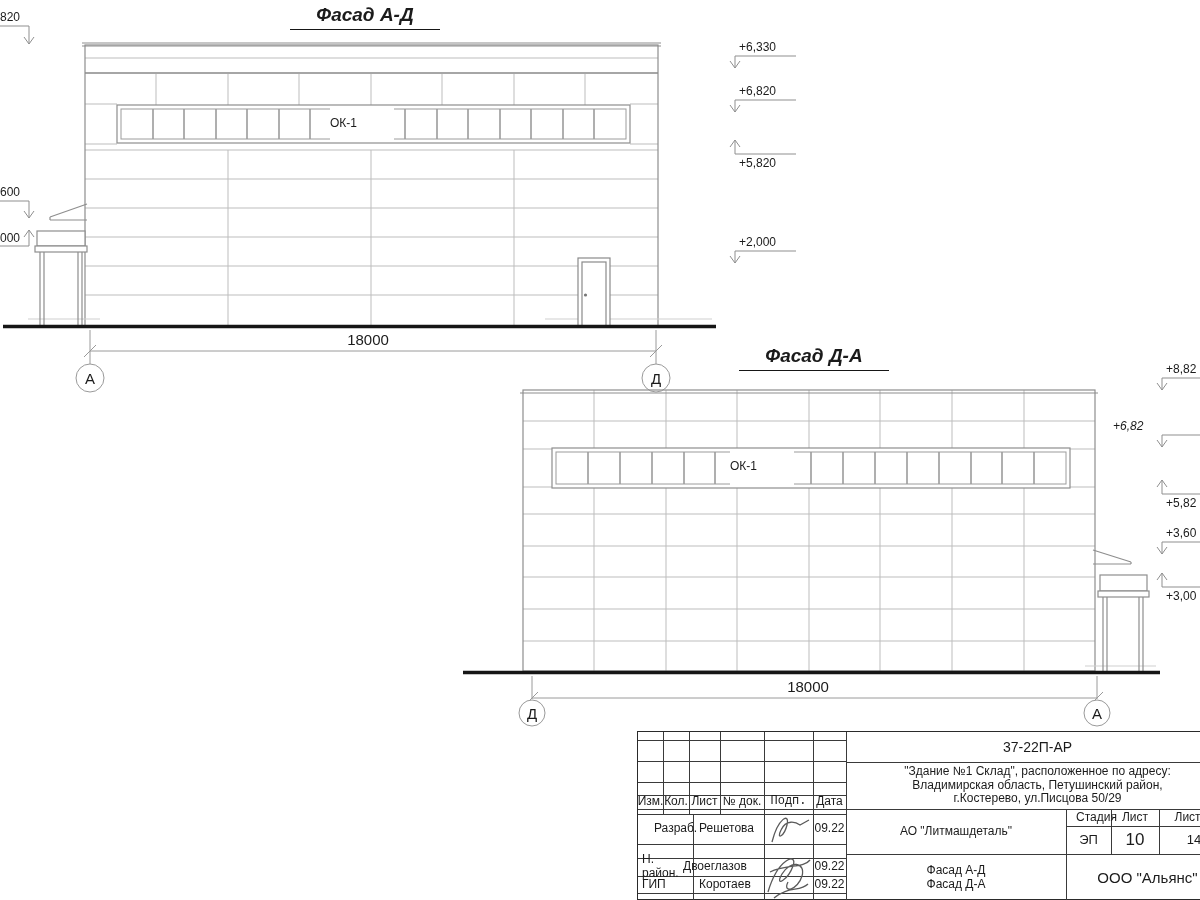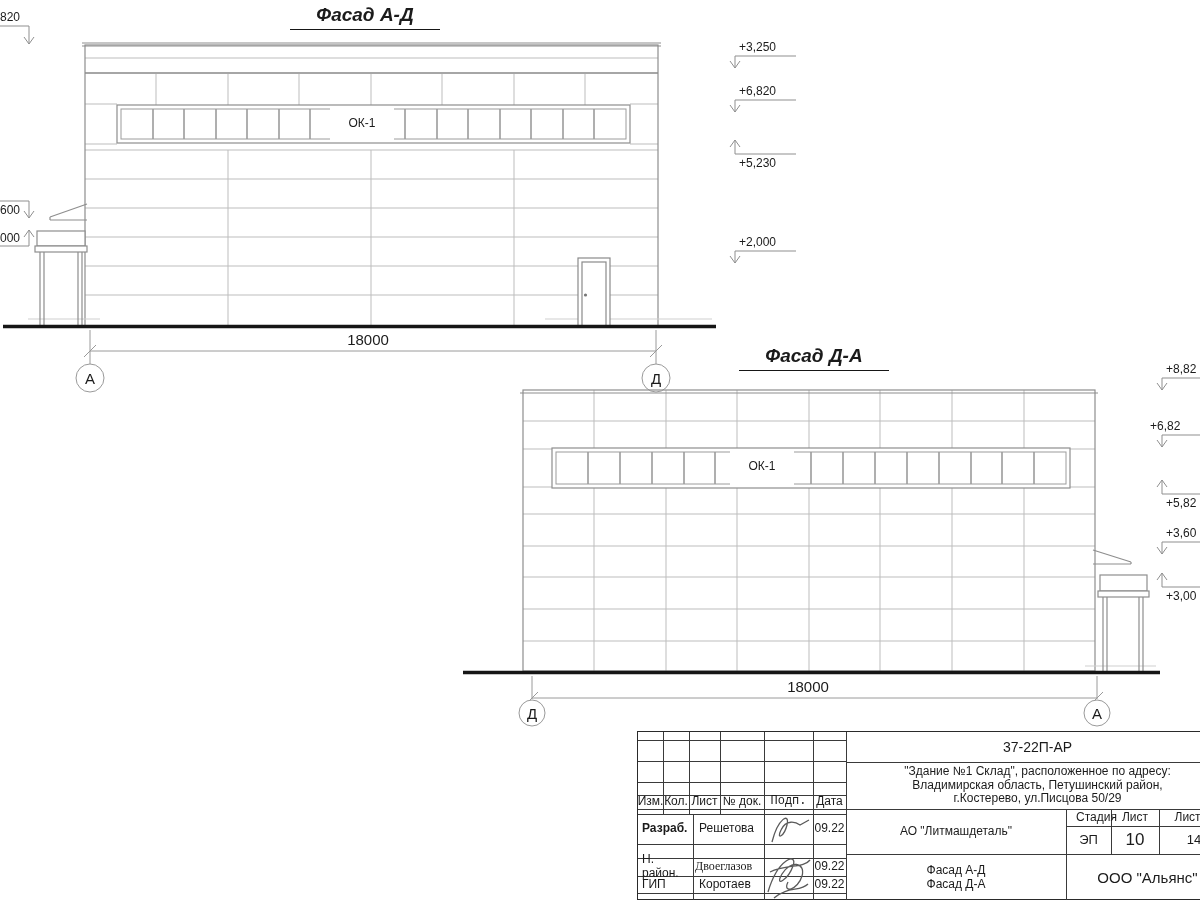--- a/index.html
+++ b/index.html
@@ -18,21 +18,21 @@
   .door{stroke:#8a8a8a;stroke-width:1.2}
   .apr{stroke:#cfcfcf;stroke-width:1;fill:none}
   .gnd{stroke:#161616;stroke-width:3.5;fill:none}
   .dim{stroke:#9a9a9a;stroke-width:1;fill:none}
   .dimf{stroke:#9a9a9a;stroke-width:1;fill:#fff}
   .mk{stroke:#8f8f8f;stroke-width:1;fill:none}
 
   .t{position:absolute;white-space:nowrap;}
   .ftitle{width:150px;text-align:center;font-size:19px;font-weight:bold;font-style:italic;
           border-bottom:1.6px solid #161616;padding-bottom:3px;}
-  .ok{width:64px;text-align:center;font-size:12px;}
+  .ok{width:64px;text-align:left;font-size:12px;}
   .dimtxt{width:88px;text-align:center;font-size:15px;}
   .axis{width:28px;text-align:center;font-size:15px;}
   .mktxt{font-size:12px;}
 
   
   #tb{position:absolute;left:637px;top:731px;width:591px;height:169px;
       border:1.6px solid #2a2a2a;box-sizing:border-box;font-size:12px;}
   .hl,.vl{position:absolute;background:#3a3a3a;}
   .hl{height:1px;}
   .vl{width:1px;}
@@ -124,35 +124,35 @@
          M1162,542V554 M1157,547L1162,554 L1167,547 M1162,542H1228
          M1162,573V587 M1157,580L1162,573 L1167,580 M1162,587H1228"></path>
   </g>
 </svg>
 
 <div class="t ftitle" style="left:290px;top:4px;">Фасад А-Д</div>
 <div class="t ok" style="left:330px;top:116px;">ОК-1</div>
 <div class="t dimtxt" style="left:324px;top:331px;">18000</div>
 <div class="t axis" style="left:76px;top:370px;">А</div>
 <div class="t axis" style="left:642px;top:370px;">Д</div>
-<div class="t mktxt" style="left:739px;top:40px;">+3,250</div>
+<div class="t mktxt" style="left:739px;top:40px;">+6,330</div>
 <div class="t mktxt" style="left:739px;top:84px;">+6,820</div>
-<div class="t mktxt" style="left:739px;top:156px;">+5,230</div>
+<div class="t mktxt" style="left:739px;top:156px;">+5,820</div>
 <div class="t mktxt" style="left:739px;top:235px;">+2,000</div>
 <div class="t mktxt" style="left:0px;top:10px;">820</div>
-<div class="t mktxt" style="left:0px;top:185px;margin-top:18px;">600</div>
+<div class="t mktxt" style="left:0px;top:185px;">600</div>
 <div class="t mktxt" style="left:0px;top:231px;">000</div>
 
 <div class="t ftitle" style="left:739px;top:345px;">Фасад Д-А</div>
 <div class="t ok" style="left:730px;top:459px;">ОК-1</div>
 <div class="t dimtxt" style="left:764px;top:678px;">18000</div>
 <div class="t axis" style="left:518px;top:705px;">Д</div>
 <div class="t axis" style="left:1083px;top:705px;">А</div>
 <div class="t mktxt" style="left:1166px;top:362px;">+8,82</div>
-<div class="t mktxt" style="left:1150px;top:419px;">+6,82</div>
+<div class="t mktxt" style="left:1113px;top:419px;font-style:italic;">+6,82</div>
 <div class="t mktxt" style="left:1166px;top:496px;">+5,82</div>
 <div class="t mktxt" style="left:1166px;top:526px;">+3,60</div>
 <div class="t mktxt" style="left:1166px;top:589px;">+3,00</div>
 
 <div id="tb">
 
   <div class="hl" style="left:0;top:8px;width:208px;"></div>
   <div class="hl" style="left:0;top:29px;width:208px;"></div>
   <div class="hl" style="left:0;top:50px;width:208px;"></div>
   <div class="hl" style="left:0;top:63px;width:208px;"></div>
@@ -180,26 +180,26 @@
   <div class="vl" style="left:473px;top:77px;height:45px;"></div>
   <div class="vl" style="left:521px;top:77px;height:45px;"></div>
 
   <div class="cell hdr" style="left:0;top:63px;width:25px;height:14px;">Изм.</div>
   <div class="cell hdr" style="left:25px;top:63px;width:26px;height:14px;">Кол.</div>
   <div class="cell hdr" style="left:51px;top:63px;width:31px;height:14px;">Лист</div>
   <div class="cell hdr" style="left:82px;top:63px;width:44px;height:14px;">№ док.</div>
   <div class="cell hdr" style="left:126px;top:63px;width:49px;height:14px;font-family:Liberation Mono, monospace;">Подп.</div>
   <div class="cell hdr" style="left:175px;top:63px;width:33px;height:14px;">Дата</div>
 
-  <div class="cell cl" style="left:0;top:82px;width:55px;height:30px;font-weight:bold;">Разраб.</div>
+  <div class="cell cl" style="left:12px;top:82px;width:55px;height:30px;">Разраб.</div>
   <div class="cell cl" style="left:57px;top:82px;width:69px;height:30px;">Решетова</div>
   <div class="cell" style="left:175px;top:82px;width:33px;height:30px;">09.22</div>
 
   <div class="cell cl" style="left:0;top:126px;width:55px;height:18px;">Н. район.</div>
-  <div class="cell cl" style="left:53px;top:126px;width:69px;height:18px;font-family:Liberation Serif, serif;">Двоеглазов</div>
+  <div class="cell cl" style="left:41px;top:126px;width:69px;height:18px;">Двоеглазов</div>
   <div class="cell" style="left:175px;top:126px;width:33px;height:18px;">09.22</div>
 
   <div class="cell cl" style="left:0;top:144px;width:55px;height:17px;">ГИП</div>
   <div class="cell cl" style="left:57px;top:144px;width:69px;height:17px;">Коротаев</div>
   <div class="cell" style="left:175px;top:144px;width:33px;height:17px;">09.22</div>
 
   <svg class="sig" style="left:128px;top:78px;" width="46" height="38">
     <path d="M6,32 C12,8 24,2 21,15 C18,27 10,30 15,20 C20,9 30,12 34,15 L43,10" stroke="#5a5a5a" stroke-width="1.3" fill="none"></path>
   </svg>
   <svg class="sig" style="left:122px;top:116px;" width="54" height="52">

